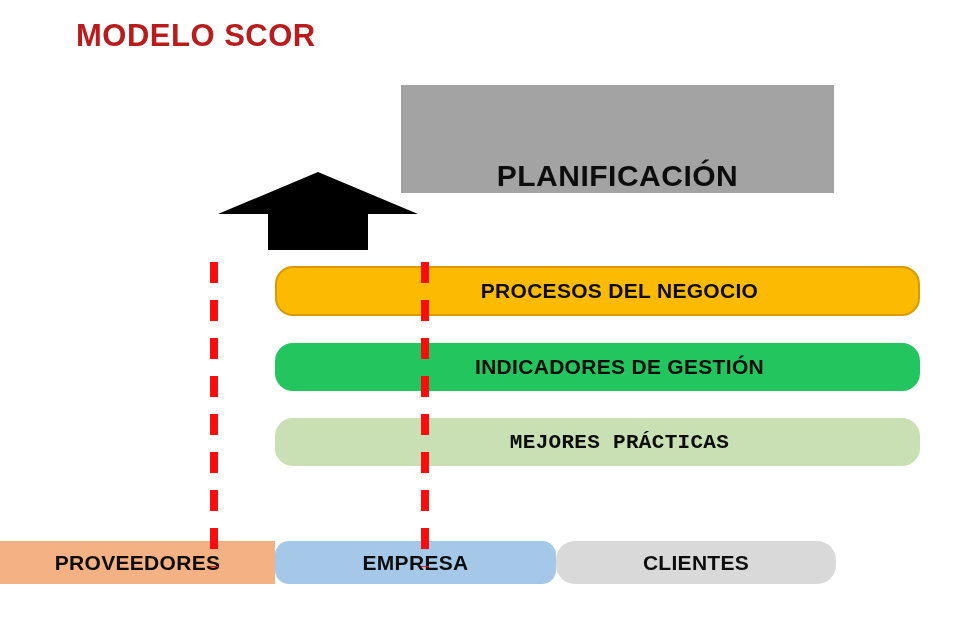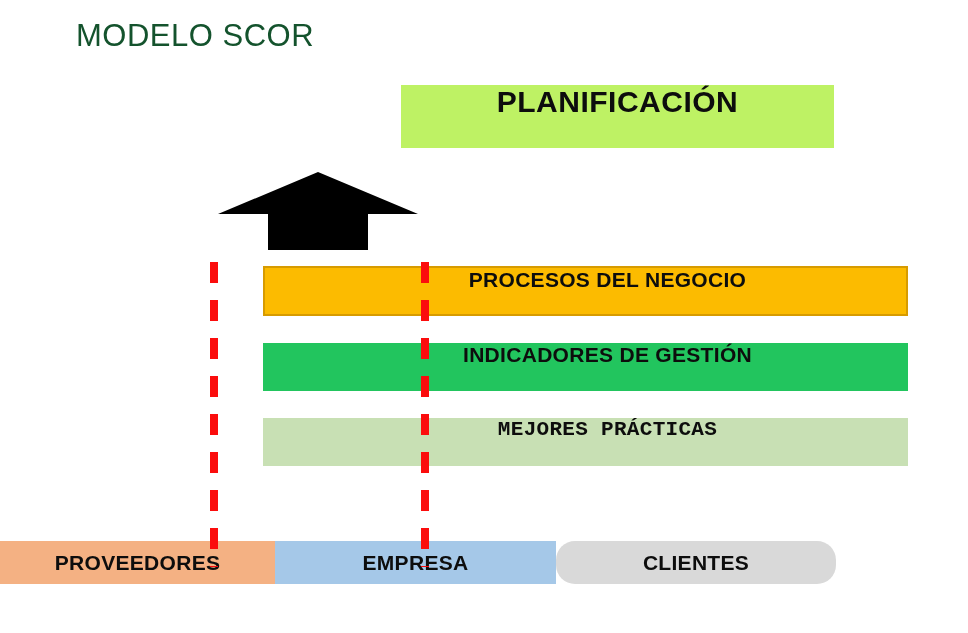--- a/index.html
+++ b/index.html
@@ -18,36 +18,36 @@
     background: #ffffff;
     overflow: hidden;
   }
 
   
   .title {
     position: absolute;
     left: 76px;
     top: 18px;
     font-size: 31px;
-    font-weight: normal;
-    color: #14532d;
+    font-weight: bold;
+    color: #b91c1c;
     letter-spacing: 0.5px;
     white-space: nowrap;
   }
 
   
   .planning-box {
     position: absolute;
     left: 401px;
     top: 85px;
     width: 433px;
-    height: 63px;
-    background: #bef264;
-    display: flex;
-    align-items: flex-start;
+    height: 108px;
+    background: #a3a3a3;
+    display: flex;
+    align-items: flex-end;
     justify-content: center;
   }
   .planning-label {
     font-size: 30px;
     font-weight: bold;
     color: #0d0d0d;
     letter-spacing: 0.5px;
     white-space: nowrap;
   }
 
@@ -56,25 +56,27 @@
     position: absolute;
     left: 216px;
     top: 170px;
     width: 204px;
     height: 82px;
   }
 
   
   .layer-bar {
     position: absolute;
-    left: 263px;
+    left: 275px;
     width: 645px;
     display: flex;
+    align-items: center;
     justify-content: center;
     box-sizing: border-box;
+    border-radius: 18px;
   }
   .layer-label {
     font-size: 21px;
     font-weight: bold;
     color: #0d0d0d;
     letter-spacing: 0.3px;
     white-space: nowrap;
     transform: translateX(22px);
   }
   .bar-processes {
@@ -118,20 +120,21 @@
     letter-spacing: 0.3px;
     white-space: nowrap;
   }
   .seg-suppliers {
     width: 275px;
     background: #f4b183;
   }
   .seg-company {
     width: 281px;
     background: #a5c8e8;
+    border-radius: 14px;
   }
   .seg-customers {
     width: 280px;
     background: #d9d9d9;
     border-radius: 19px;
   }
 
   
   .dashed-line {
     position: absolute;

